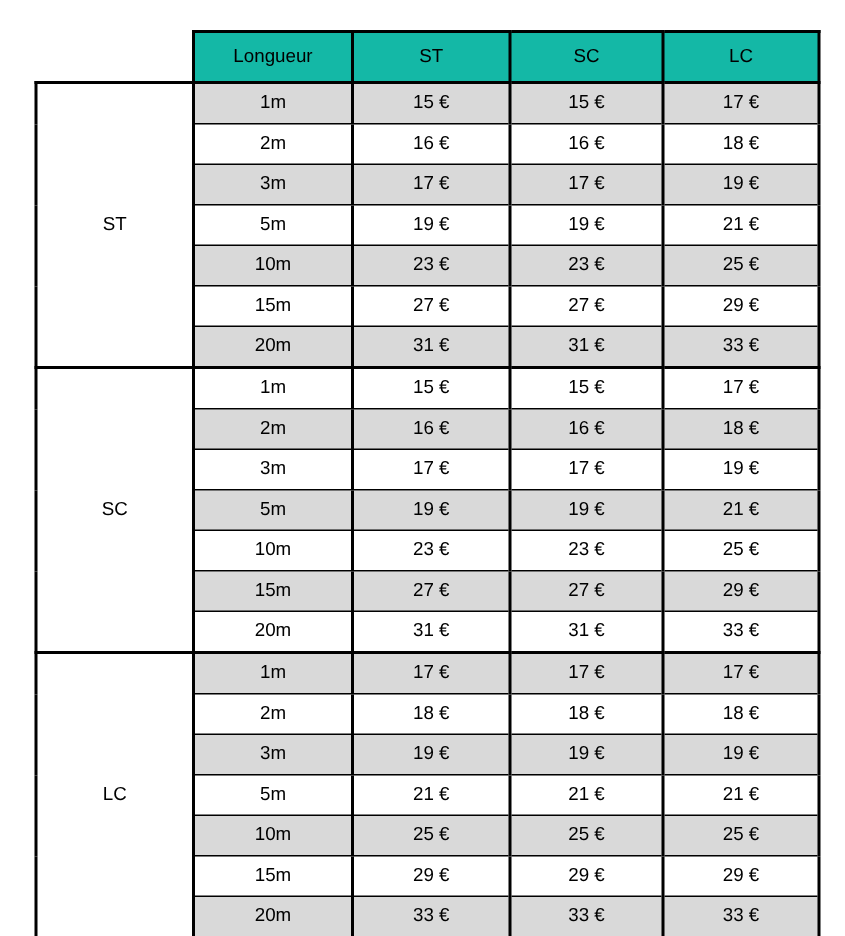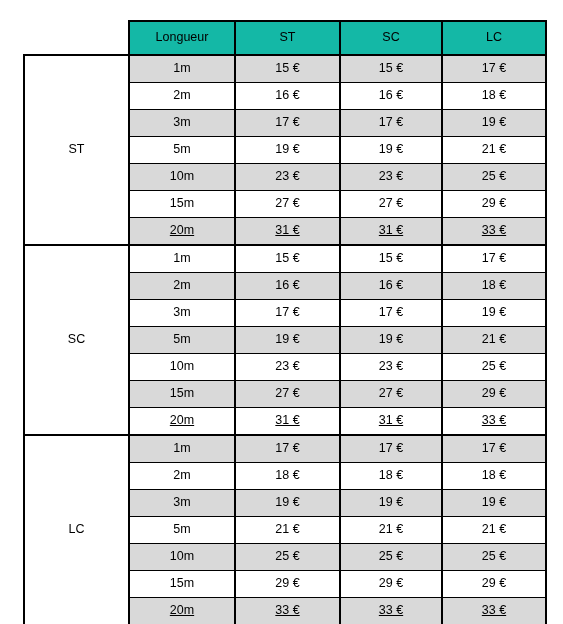--- a/index.html
+++ b/index.html
@@ -82,21 +82,21 @@
     background: #ffffff;
     border-left: 2px solid #000000;
     border-right: 2px solid #000000;
     border-top: 2px solid #000000;
     border-bottom: 2px solid #000000;
     font-size: 12.5px;
   }
 
   
   tr.block-first .data-cell { border-top: 2px solid #6d28d9; }
-  tr.block-last  .data-cell { border-bottom: 2px solid #000000; text-decoration: underline; }
+  tr.block-last  .data-cell { border-bottom: 2px solid #000000; }
 </style>
 </head>
 <body>
 
 <div id="price-table-wrap">
   <table class="price-table">
     <colgroup>
       <col class="c-label">
       <col class="c-len">
       <col class="c-st">

